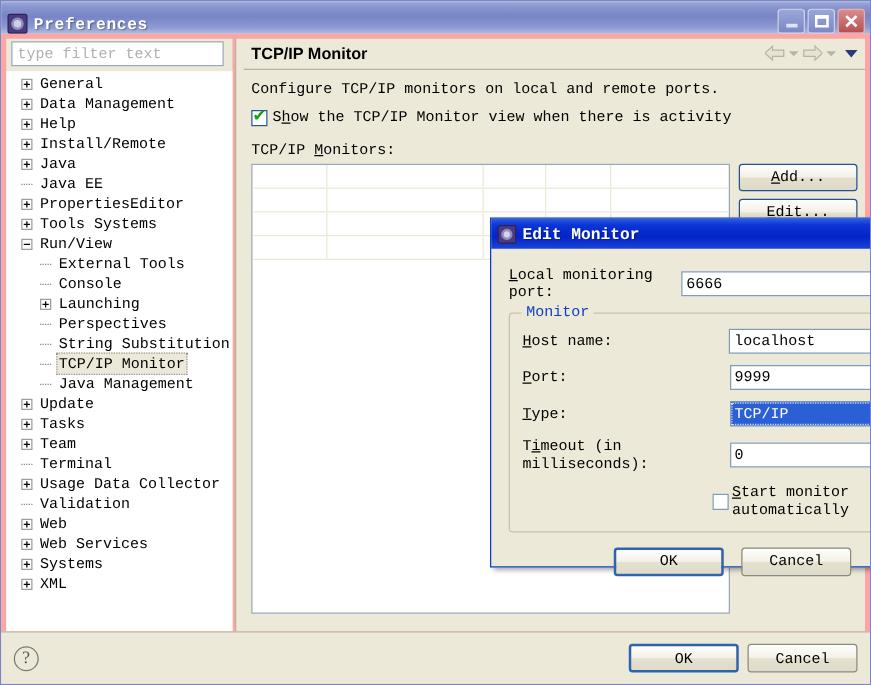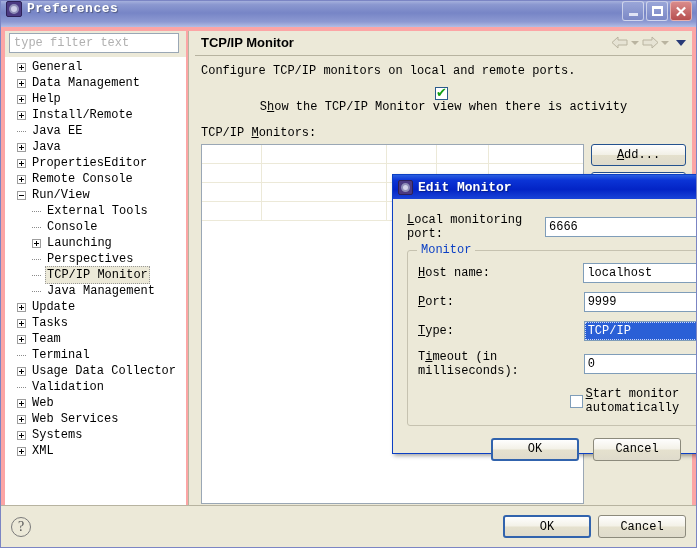--- a/index.html
+++ b/index.html
@@ -19,21 +19,21 @@
     background: #ece9d8;
     border: 1px solid #7b85c4;
     display: flex; flex-direction: column;
   }
 
   
   #titlebar {
     height: 26px;
     flex: 0 0 26px;
     background: linear-gradient(to bottom, #a5b0dd 0%, #8b98d0 14%, #7785c6 46%, #8d99d2 80%, #b3bde4 100%);
-    display: flex; align-items: flex-start;
+    display: flex; align-items: flex-end;
     padding: 0 2px 0 5px;
     position: relative;
   }
   #titlebar .tb-icon {
     width: 16px; height: 16px; flex: 0 0 16px;
     background: #4b3a82;
     border: 1px solid #2d2157;
     border-radius: 2px;
     display: flex; align-items: center; justify-content: center;
     margin-right: 5px;
@@ -172,21 +172,21 @@
     border-left: 4px solid transparent; border-right: 4px solid transparent;
     border-top: 4px solid #b9b4a0; cursor: pointer;
   }
   .nav-caret.dark { border-top-color: #283a77; border-left-width:5px; border-right-width:5px; border-top-width:6px; margin-left:4px;}
 
   #page-body { padding: 8px 6px 0 6px; flex: 1 1 auto; display:flex; flex-direction: column; }
   .desc {
     font-family: "Liberation Mono", monospace; font-size: 12px; color: #000;
     margin-bottom: 9px;
   }
-  .cbrow { display: flex; align-items: center; margin-bottom: 12px; flex-direction: column; }
+  .cbrow { display: flex; align-items: center; margin-bottom: 12px; }
   .cbox {
     width: 13px; height: 13px; flex: 0 0 13px;
     border: 1px solid #2a5a8c; background: #ffffff;
     margin-right: 4px; position: relative;
   }
   .cbox.checked::after {
     content: "✔"; position: absolute; left: 0px; top: -3px;
     color: #13a013; font-size: 13px; font-family:"DejaVu Sans", sans-serif;
   }
   .cbl { font-family:"Liberation Mono", monospace; font-size: 12px; }
@@ -385,54 +385,58 @@
           </div>
           <div class="tnode ind0">
             <span class="twist plus"></span>
             <span class="lbl">Help</span>
           </div>
           <div class="tnode ind0">
             <span class="twist plus"></span>
             <span class="lbl">Install/Remote</span>
           </div>
           <div class="tnode ind0">
+            <span class="twist plus"></span>
+            <span class="lbl">Java</span>
+          </div>
+          <div class="tnode ind0">
             <span class="dash"></span>
             <span class="lbl">Java EE</span>
           </div>
           <div class="tnode ind0">
             <span class="twist plus"></span>
-            <span class="lbl">Java</span>
-          </div>
-          <div class="tnode ind0">
-            <span class="twist plus"></span>
             <span class="lbl">PropertiesEditor</span>
           </div>
           <div class="tnode ind0">
             <span class="twist plus"></span>
-            <span class="lbl">Remote Console</span>
+            <span class="lbl">Tools Systems</span>
           </div>
           <div class="tnode ind0">
             <span class="twist"></span>
             <span class="lbl">Run/View</span>
           </div>
           <div class="tnode ind1">
             <span class="dash"></span>
             <span class="lbl">External Tools</span>
           </div>
           <div class="tnode ind1">
             <span class="dash"></span>
             <span class="lbl">Console</span>
           </div>
           <div class="tnode ind1">
             <span class="twist plus"></span>
             <span class="lbl">Launching</span>
           </div>
           <div class="tnode ind1">
             <span class="dash"></span>
             <span class="lbl">Perspectives</span>
+          </div>
+          <div class="tnode ind1">
+            <span class="dash"></span>
+            <span class="lbl">String Substitution</span>
           </div>
           <div class="tnode ind1 sel">
             <span class="dash"></span>
             <span class="lbl">TCP/IP Monitor</span>
           </div>
           <div class="tnode ind1">
             <span class="dash"></span>
             <span class="lbl">Java Management</span>
           </div>
           <div class="tnode ind0">

